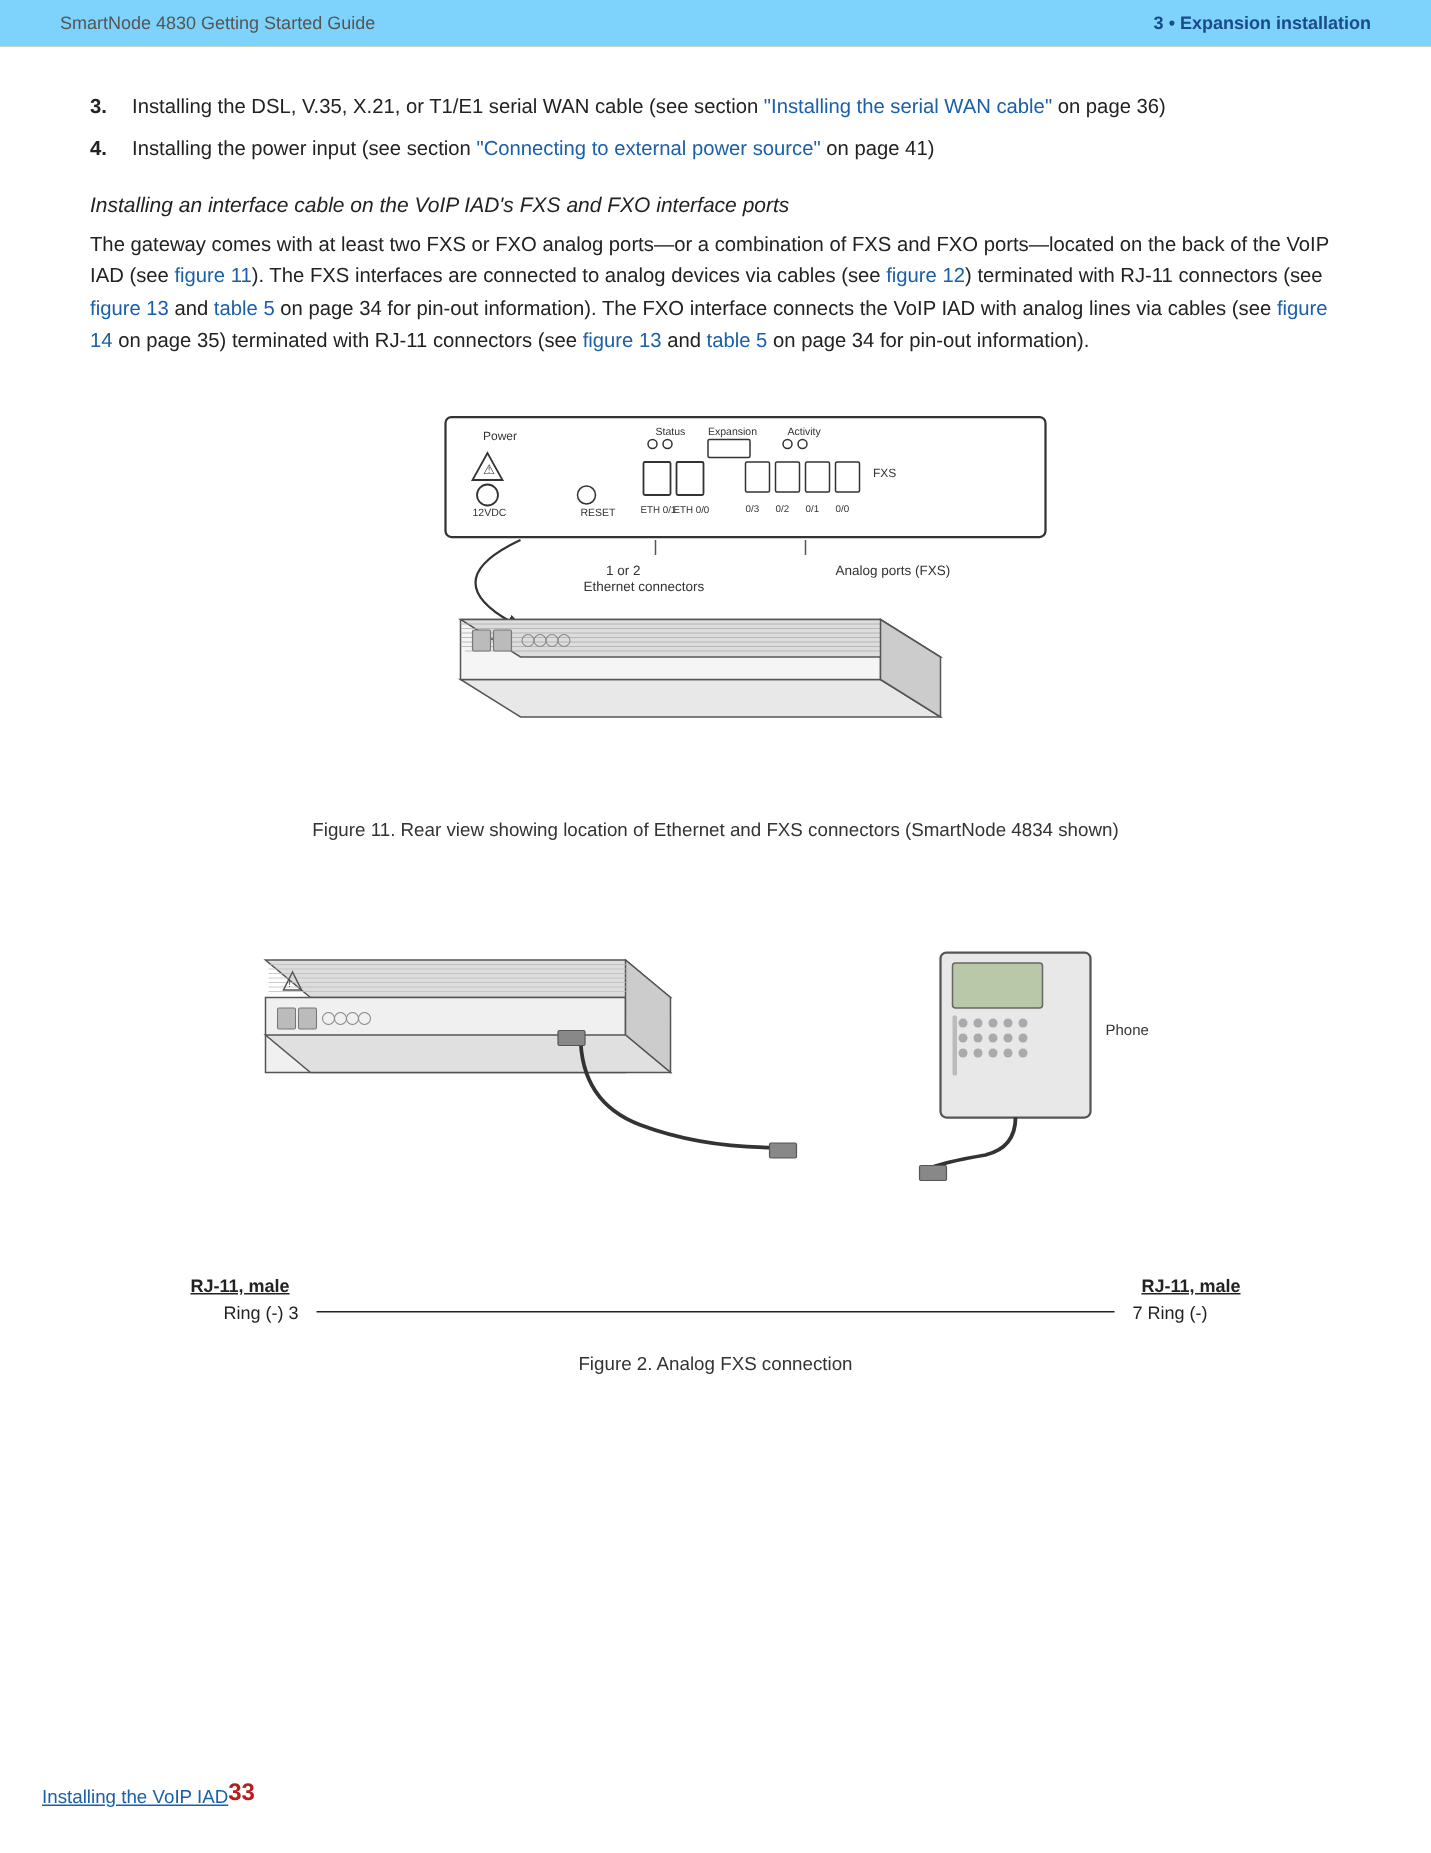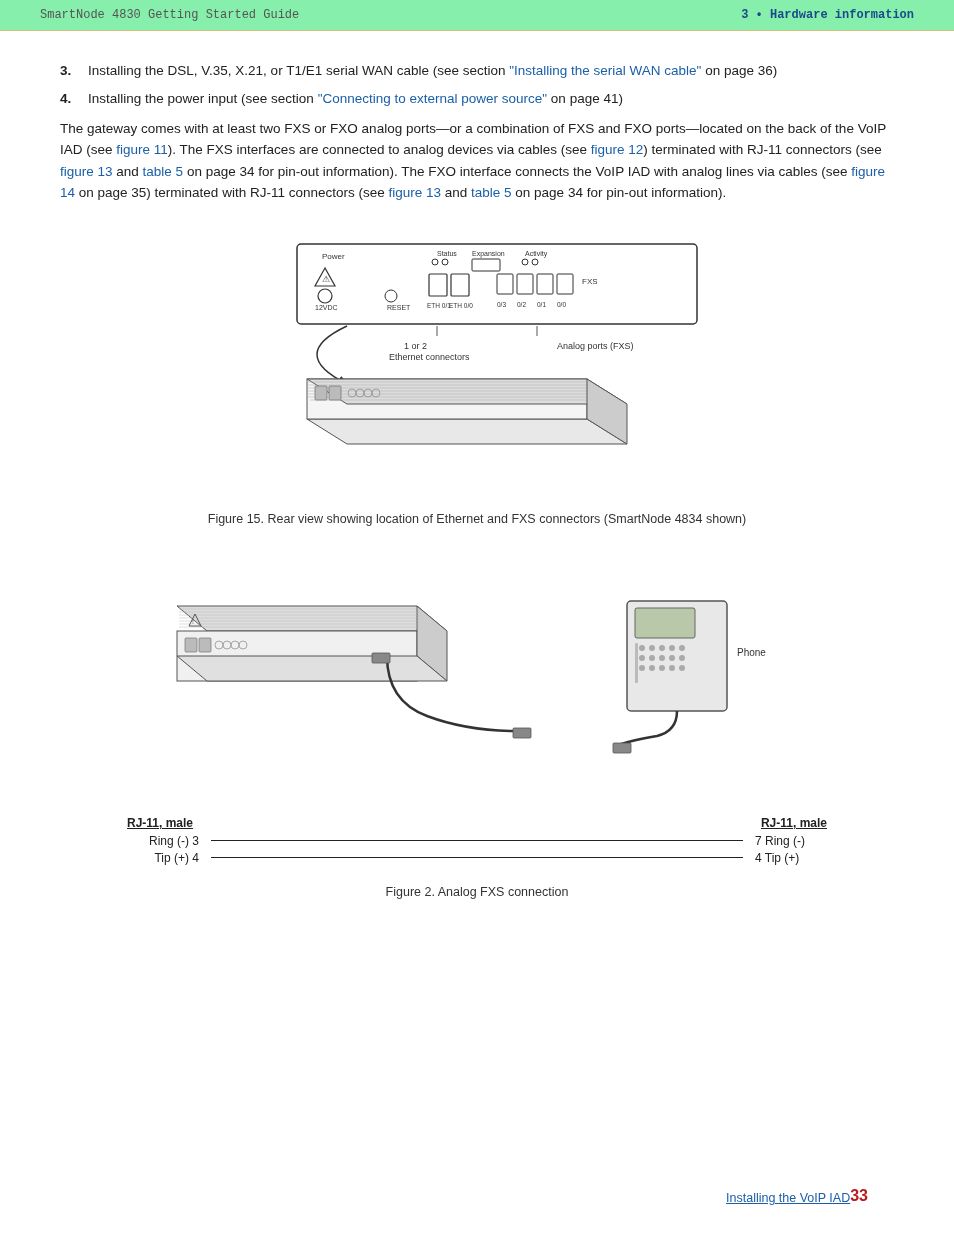--- a/index.html
+++ b/index.html
@@ -12,24 +12,23 @@
       color: #222;
       position: relative;
     }
 
     
     .header-bar {
       display: flex;
       justify-content: space-between;
       align-items: flex-start;
       padding: 8px 40px;
-      background: #86efac;
+      background: #7dd3fc;
       border-bottom: 1px solid #d4c07a;
       font-size: 12px;
-      font-family: Liberation Mono, monospace;
     }
     .header-left {
       color: #555;
     }
     .header-right {
       color: #222;
       font-weight: bold;
     }
     .header-right span {
       color: #1a4a8a;
@@ -89,23 +88,23 @@
 
     
     .diagram-svg {
       display: block;
       margin: 0 auto;
     }
 
     
     .footer {
       display: flex;
-      justify-content: flex-end;
+      justify-content: flex-start;
       align-items: flex-end;
-      padding: 10px 86px;
+      padding: 10px 28px;
       position: absolute;
       bottom: 20px;
       left: 0;
       right: 0;
     }
     .footer-left {
       color: #1a5fa8;
       font-size: 12.5px;
       text-decoration: underline;
       cursor: pointer;
@@ -153,21 +152,21 @@
     }
   </style>
 </head>
 <body>
 
 <div class="header-bar">
   <span class="header-left">SmartNode 4830 Getting Started Guide</span>
   <span class="header-right">
     <span>3</span>
     <span>•</span>
-    <span>Hardware information</span>
+    <span>Expansion installation</span>
   </span>
 </div>
 
 <div class="content">
 
   <div class="list-item">
     <span class="list-num">3.</span>
     <span class="list-text">
       Installing the DSL, V.35, X.21, or T1/E1 serial WAN cable (see section
       <a class="link-text" href="#">"Installing the serial WAN cable"</a>
@@ -177,20 +176,21 @@
 
   <div class="list-item">
     <span class="list-num">4.</span>
     <span class="list-text">
       Installing the power input (see section
       <a class="link-text" href="#">"Connecting to external power source"</a>
       on page 41)
     </span>
   </div>
 
+  <h3 class="section-heading">Installing an interface cable on the VoIP IAD's FXS and FXO interface ports</h3>
 
   <p class="body-para">
     The gateway comes with at least two FXS or FXO analog ports—or a combination of FXS and FXO ports—located on the back of the VoIP IAD (see <a class="link-text" href="#">figure 11</a>). The FXS interfaces are connected to analog devices via cables (see <a class="link-text" href="#">figure 12</a>) terminated with RJ-11 connectors (see <a class="link-text" href="#">figure 13</a> and <a class="link-text" href="#">table 5</a> on page 34 for pin-out information). The FXO interface connects the VoIP IAD with analog lines via cables (see <a class="link-text" href="#">figure 14</a> on page 35) terminated with RJ-11 connectors (see <a class="link-text" href="#">figure 13</a> and <a class="link-text" href="#">table 5</a> on page 34 for pin-out information).
   </p>
 
   <div class="figure-container">
     <svg class="diagram-svg" width="620" height="280" viewBox="0 0 620 280">
 
       <rect x="130" y="20" width="400" height="80" rx="4" ry="4" fill="white" stroke="#333" stroke-width="1.5"></rect>
 
@@ -266,21 +266,21 @@
 
       <line x1="270" y1="102" x2="270" y2="112" stroke="#555" stroke-width="1"></line>
       <text x="237" y="125" font-size="9" fill="#333">1 or 2</text>
       <text x="222" y="136" font-size="9" fill="#333">Ethernet connectors</text>
 
       <line x1="370" y1="102" x2="370" y2="112" stroke="#555" stroke-width="1"></line>
       <text x="390" y="125" font-size="9" fill="#333">Analog ports (FXS)</text>
 
     </svg>
 
-    <p class="figure-caption">Figure 15. Rear view showing location of Ethernet and FXS connectors (SmartNode 4834 shown)</p>
+    <p class="figure-caption">Figure 11. Rear view showing location of Ethernet and FXS connectors (SmartNode 4834 shown)</p>
   </div>
 
   <div class="figure-container">
 
     <svg class="diagram-svg" width="680" height="250" viewBox="0 0 680 250">
 
       <polygon points="40,60 280,60 310,85 70,85" fill="#ddd" stroke="#555" stroke-width="1"></polygon>
 
       <rect x="40" y="85" width="240" height="50" fill="#f0f0f0" stroke="#555" stroke-width="1"></rect>
 
@@ -344,25 +344,20 @@
     <div class="wire-section">
       <div class="wire-labels-top">
         <span>RJ-11, male</span>
         <span>RJ-11, male</span>
       </div>
       <div class="wire-row">
         <span class="wire-left-label">Ring (-) 3</span>
         <div class="wire-line"></div>
         <span class="wire-right-label">7 Ring (-)</span>
       </div>
-      <div class="wire-row">
-        <span class="wire-left-label">Tip (+) 4</span>
-        <div class="wire-line"></div>
-        <span class="wire-right-label">4 Tip (+)</span>
-      </div>
     </div>
 
     <p class="figure-caption">Figure 2. Analog FXS connection</p>
   </div>
 
 </div>
 
 <div class="footer">
   <span class="footer-left">Installing the VoIP IAD</span>
   <span class="footer-right">33</span>

